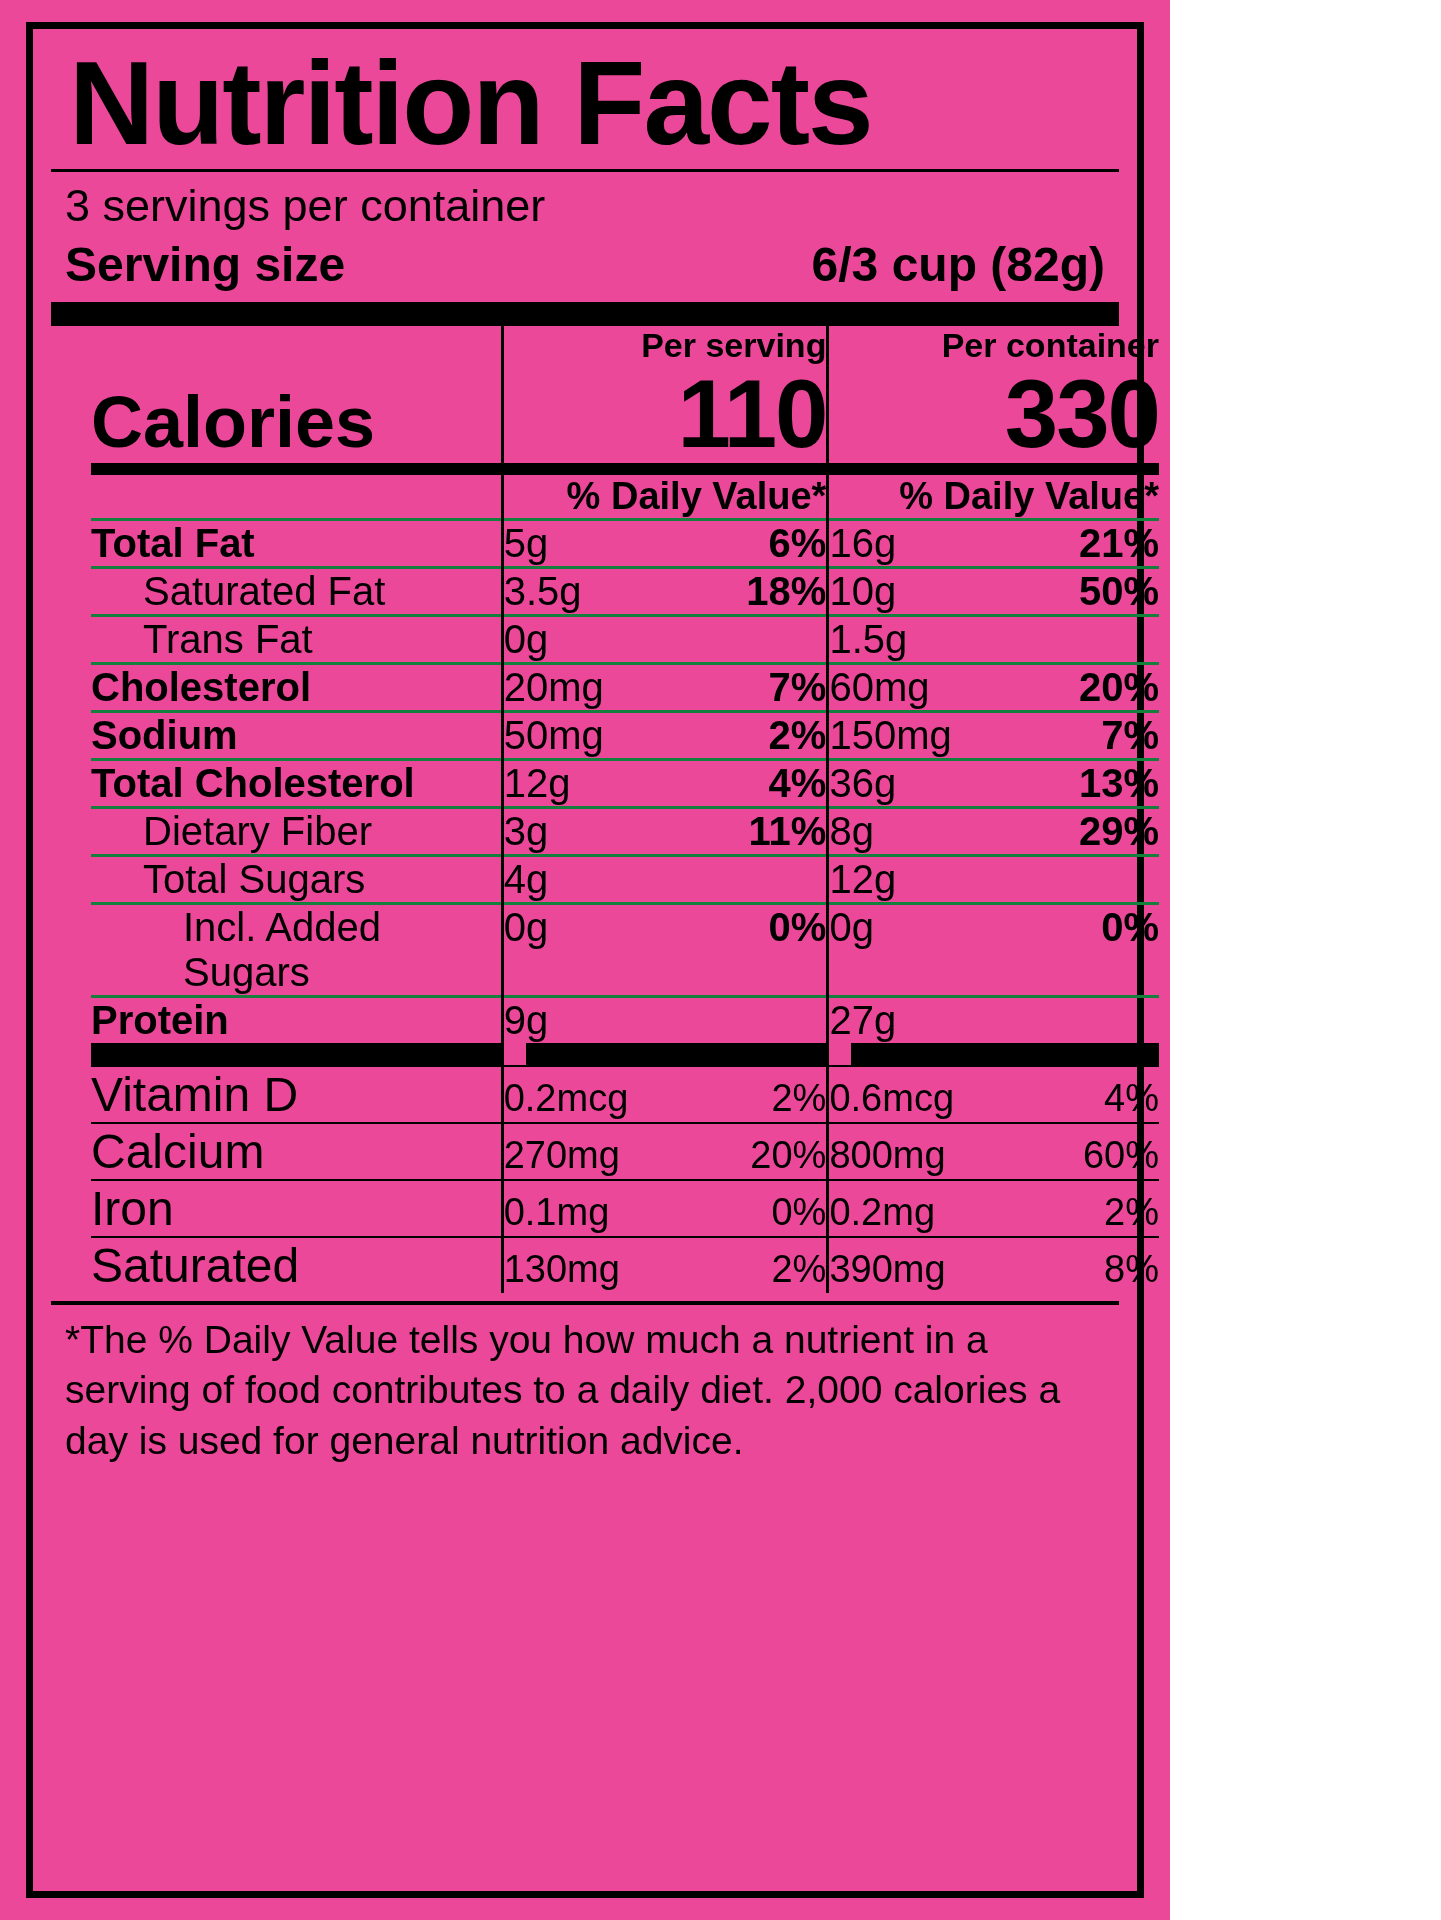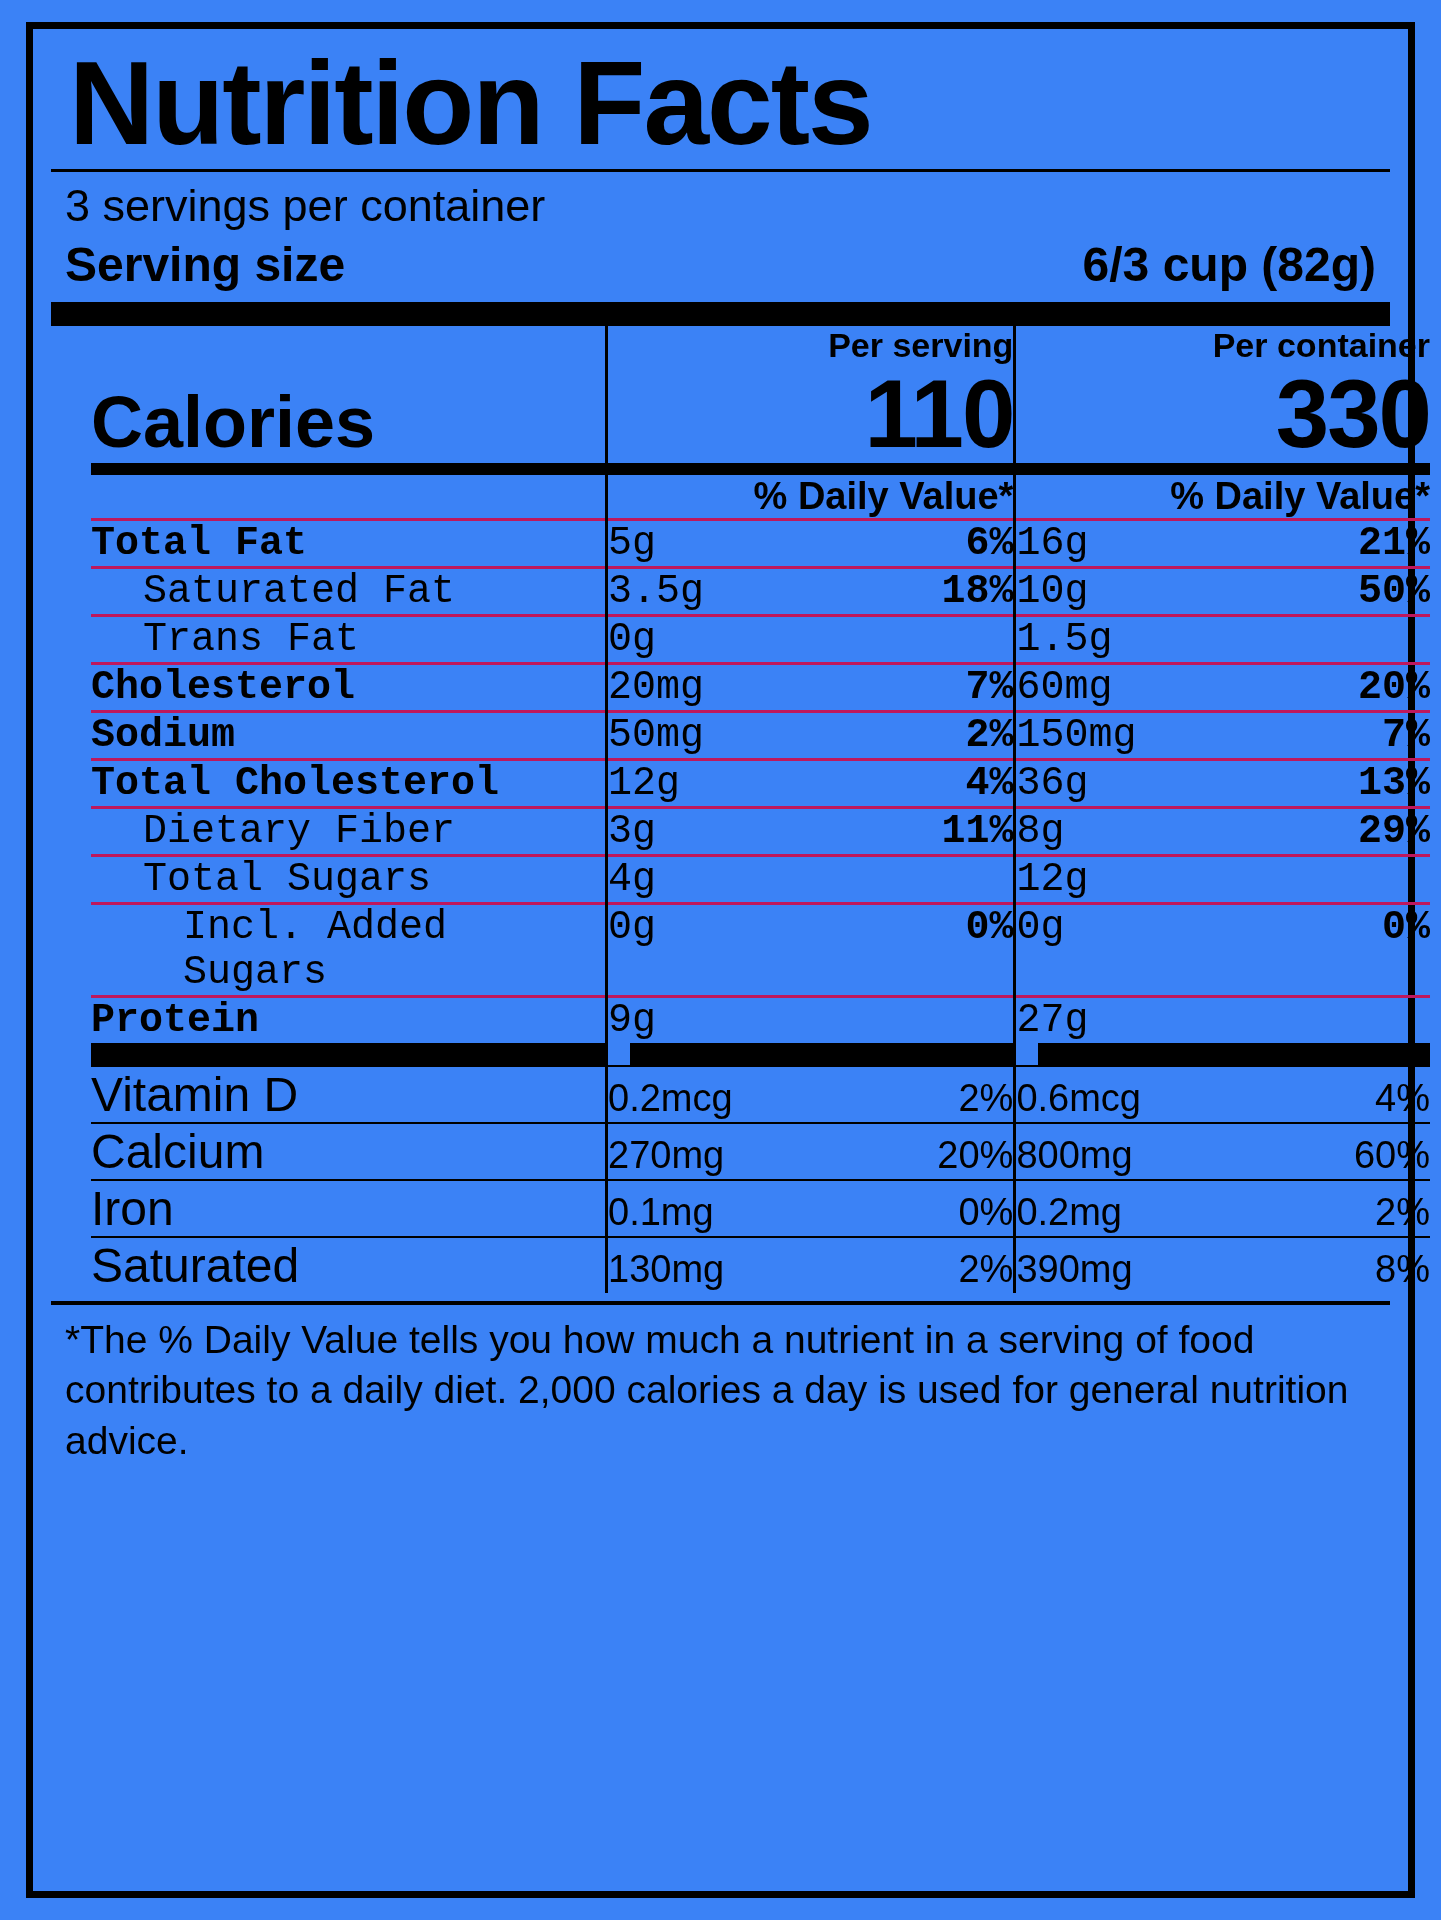--- a/index.html
+++ b/index.html
@@ -8,24 +8,24 @@
     background: #ffffff;
   }
   body {
     width: 1441px;
     height: 1920px;
     font-family: "Liberation Sans", sans-serif;
     color: #000000;
   }
   .label-outer {
     box-sizing: border-box;
-    width: 1441px;
+    width: 1170px;
     height: 1920px;
     padding: 22px 26px;
-    background: #3b82f6;
+    background: #ec4899;
   }
   .label {
     box-sizing: border-box;
     width: 100%;
     height: 100%;
     border: 7px solid #000;
     padding: 10px 18px 8px 18px;
     display: flex;
     flex-direction: column;
   }
@@ -103,21 +103,21 @@
 
   .dv-header {
     font-size: 38px;
     font-weight: bold;
     text-align: right;
     padding-right: 16px;
     padding-top: 2px;
     padding-bottom: 2px;
   }
 
-  .row-line td { border-top: 3px solid #be185d; font-family: Liberation Mono, monospace; }
+  .row-line td { border-top: 3px solid #15803d; }
   .row-hair td { border-top: 2px solid #000; }
 
   .nut-name    { font-size: 40px; font-weight: bold; padding: 6px 0 6px 14px; }
   .nut-name.sub    { font-weight: normal; padding-left: 52px; }
   .nut-name.sub2   { font-weight: normal; padding-left: 92px; }
   .nut-val     { font-size: 40px; padding: 6px 0 6px 22px; }
   .nut-dv      { font-size: 40px; font-weight: bold; text-align: right; padding: 6px 16px 6px 0; }
 
   .vit-name { font-size: 48px; font-weight: normal; padding: 6px 0 6px 14px; }
   .vit-val  { font-size: 38px; padding: 6px 0 6px 22px; }

